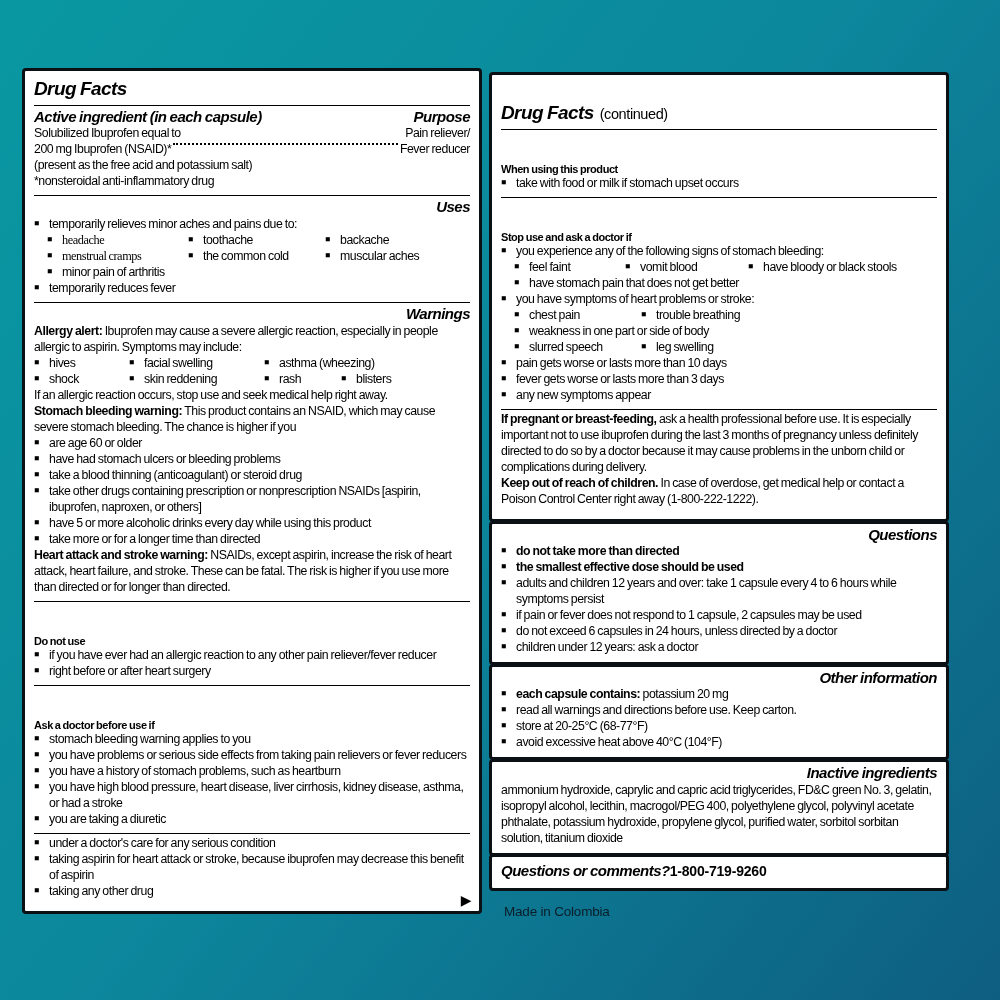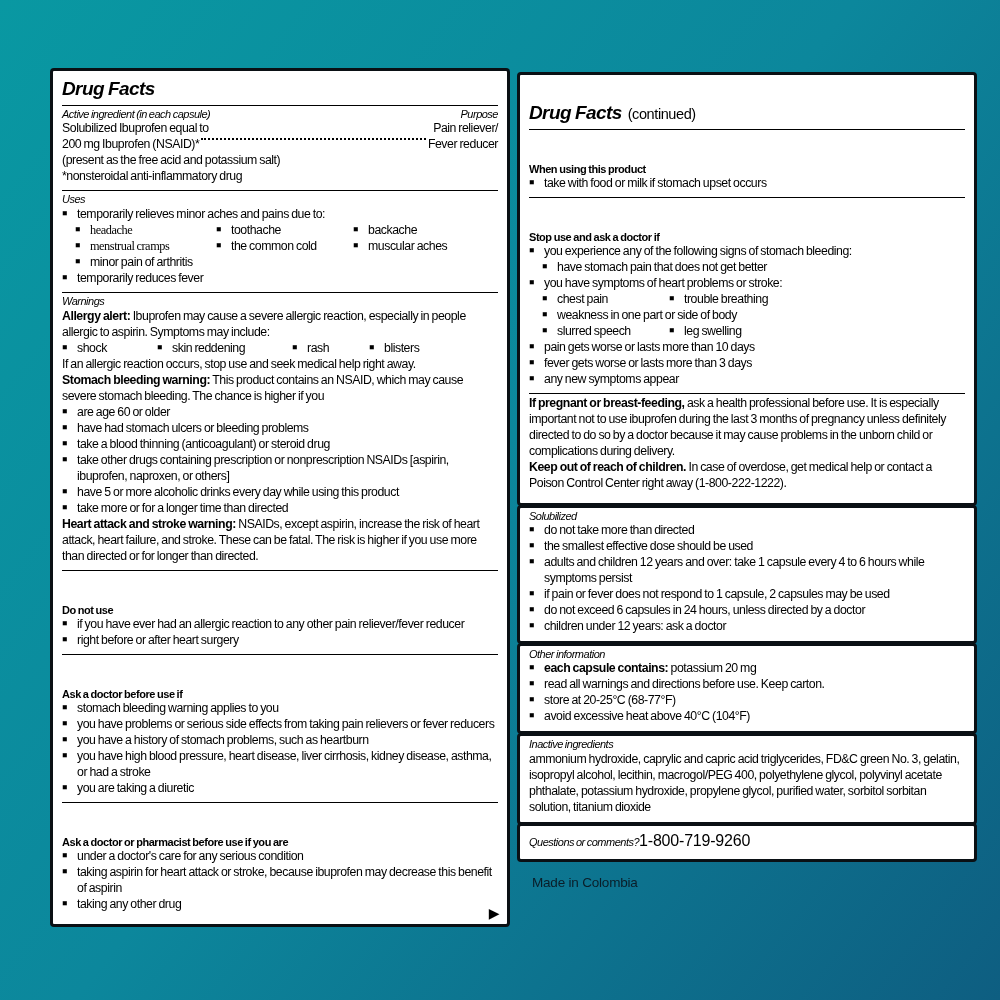--- a/index.html
+++ b/index.html
@@ -1,49 +1,49 @@
 <!DOCTYPE html>
 <html><head>
 <meta charset="utf-8">
 <style>
   html,body{margin:0;padding:0;}
   body{width:1000px;height:1000px;font-family:"Liberation Sans",sans-serif;}
   #screen{position:relative;width:1000px;height:1000px;overflow:hidden;
     background:linear-gradient(128deg,#0998a2 0%,#0c879c 48%,#0e5e81 100%);}
-  .cols{position:absolute;left:50px;top:68px;display:flex;gap:7px;align-items:flex-start;}
+  .cols{position:absolute;left:22px;top:68px;display:flex;gap:7px;align-items:flex-start;}
   .panel{background:#ffffff;border:3.5px solid #0a1014;border-radius:4px;
     box-sizing:border-box;padding:2px 9px 6px;color:#000;
     font-size:12.3px;line-height:1.3;letter-spacing:-0.45px;word-spacing:-0.6px;}
   .left-panel{width:460px;min-height:844px;position:relative;}
   .right-col{width:460px;margin-top:4px;}
   .rbox{width:460px;}
   .rbox + .rbox{margin-top:-1.5px;}
   .h1{font-style:italic;font-weight:bold;font-size:19px;letter-spacing:-0.6px;}
   .cont{font-size:14.5px;letter-spacing:-0.4px;margin-top:24px;}
-  .h2{font-style:italic;font-weight:normal;font-size:11px;letter-spacing:-0.5px;line-height:1.25;}
+  .h2{font-style:italic;font-weight:bold;font-size:15px;letter-spacing:-0.5px;line-height:1.25;text-align:right;}
   .sub{font-weight:bold;font-size:11px;margin-top:30px;}
   .df-title{display:flex;align-items:baseline;gap:6px;border-bottom:1.6px solid #000;padding:4px 0 3px;}
   .sec{border-top:1.6px solid #000;padding:2px 0 5px;}
   .sec.nb{border-top:none;}
   .row{display:flex;justify-content:space-between;align-items:baseline;}
   .leader{display:flex;}
   .leader .dots{flex:1;border-bottom:2px dotted #000;margin:0 2px 3px 2px;height:1px;}
   .leader span{white-space:nowrap;}
   .b{position:relative;padding-left:15px;}
   .b::before{content:"■";position:absolute;left:0;top:2px;font-size:8.5px;line-height:1;}
   .bi{position:relative;padding-left:15px;display:inline-block;vertical-align:top;}
   .bi::before{content:"■";position:absolute;left:0;top:2px;font-size:8.5px;line-height:1;}
   .ind{margin-left:13px;}
-  .bold{font-weight:normal;}
+  .bold{font-weight:bold;}
   .uw1{width:126px;font-family:Liberation Serif, serif;} .uw2{width:122px;}
   .ww1{width:80px;} .ww2{width:120px;} .ww3{width:62px;}
   .sw1{width:96px;} .sw2{width:108px;} .sw3{width:112px;}
   .arrow{position:absolute;right:8px;bottom:4px;font-size:14px;line-height:1;}
   .qbox{display:flex;align-items:baseline;padding-top:5px;padding-bottom:7px;}
-  .phone{font-weight:normal;font-size:16px;letter-spacing:-0.2px;}
+  .phone{font-weight:bold;font-size:14px;letter-spacing:-0.2px;}
   .made-in{margin:13px 0 0 15px;color:#0a1d28;font-size:13.5px;letter-spacing:-0.2px;}
   .para{margin:0;}
 </style>
 </head>
 <body>
 
 <div id="screen" style="background: linear-gradient(128deg, rgb(9, 152, 162) 0%, rgb(12, 135, 156) 48%, rgb(14, 94, 129) 100%);">
   <div class="cols">
 
     <div class="panel left-panel">
@@ -81,20 +81,23 @@
         <div class="ind">
           <span class="bi">minor pain of arthritis</span>
         </div>
         <div class="b">temporarily reduces fever</div>
       </section>
 
       <section class="sec">
         <div class="h2">Warnings</div>
         <div class="para">
           <b>Allergy alert:</b><span> Ibuprofen may cause a severe allergic reaction, especially in people allergic to aspirin. Symptoms may include:</span>
+        </div>
+        <div>
+          <span class="bi ww1">hives</span><span class="bi ww2">facial swelling</span><span class="bi">asthma (wheezing)</span>
         </div>
         <div>
           <span class="bi ww1">shock</span><span class="bi ww2">skin reddening</span><span class="bi ww3">rash</span><span class="bi">blisters</span>
         </div>
         <div>If an allergic reaction occurs, stop use and seek medical help right away.</div>
         <div class="para">
           <b>Stomach bleeding warning:</b><span> This product contains an NSAID, which may cause severe stomach bleeding. The chance is higher if you</span>
         </div>
         <div class="b">are age 60 or older</div>
         <div class="b">have had stomach ulcers or bleeding problems</div>
@@ -116,21 +119,20 @@
       <section class="sec">
         <div class="sub">Ask a doctor before use if</div>
         <div class="b">stomach bleeding warning applies to you</div>
         <div class="b">you have problems or serious side effects from taking pain relievers or fever reducers</div>
         <div class="b">you have a history of stomach problems, such as heartburn</div>
         <div class="b">you have high blood pressure, heart disease, liver cirrhosis, kidney disease, asthma, or had a stroke</div>
         <div class="b">you are taking a diuretic</div>
       </section>
 
       <section class="sec">
-        <div class="sub">Ask a doctor or pharmacist before use if you are</div>
         <div class="b">under a doctor's care for any serious condition</div>
         <div class="b">taking aspirin for heart attack or stroke, because ibuprofen may decrease this benefit of aspirin</div>
         <div class="b">taking any other drug</div>
       </section>
 
       <div class="arrow">▶</div>
     </div>
 
     <div class="right-col">
 
@@ -142,20 +144,23 @@
 
         <section class="sec nb">
           <div class="sub">When using this product</div>
           <div class="b">take with food or milk if stomach upset occurs</div>
         </section>
 
         <section class="sec">
           <div class="sub">Stop use and ask a doctor if</div>
           <div class="b">you experience any of the following signs of stomach bleeding:</div>
           <div class="ind">
+            <span class="bi sw1">feel faint</span><span class="bi sw2">vomit blood</span><span class="bi">have bloody or black stools</span>
+          </div>
+          <div class="ind">
             <span class="bi">have stomach pain that does not get better</span>
           </div>
           <div class="b">you have symptoms of heart problems or stroke:</div>
           <div class="ind">
             <span class="bi sw3">chest pain</span><span class="bi">trouble breathing</span>
           </div>
           <div class="ind">
             <span class="bi">weakness in one part or side of body</span>
           </div>
           <div class="ind">
@@ -170,21 +175,21 @@
           <div class="para">
             <b>If pregnant or breast-feeding,</b><span> ask a health professional before use. It is especially important not to use ibuprofen during the last 3 months of pregnancy unless definitely directed to do so by a doctor because it may cause problems in the unborn child or complications during delivery.</span>
           </div>
           <div class="para">
             <b>Keep out of reach of children.</b><span> In case of overdose, get medical help or contact a Poison Control Center right away (1-800-222-1222).</span>
           </div>
         </section>
       </div>
 
       <div class="panel rbox">
-        <div class="h2">Solubilized</div>
+        <div class="h2">Questions</div>
         <div class="b bold">do not take more than directed</div>
         <div class="b bold">the smallest effective dose should be used</div>
         <div class="b">adults and children 12 years and over: take 1 capsule every 4 to 6 hours while symptoms persist</div>
         <div class="b">if pain or fever does not respond to 1 capsule, 2 capsules may be used</div>
         <div class="b">do not exceed 6 capsules in 24 hours, unless directed by a doctor</div>
         <div class="b">children under 12 years: ask a doctor</div>
       </div>
 
       <div class="panel rbox">
         <div class="h2">Other information</div>

